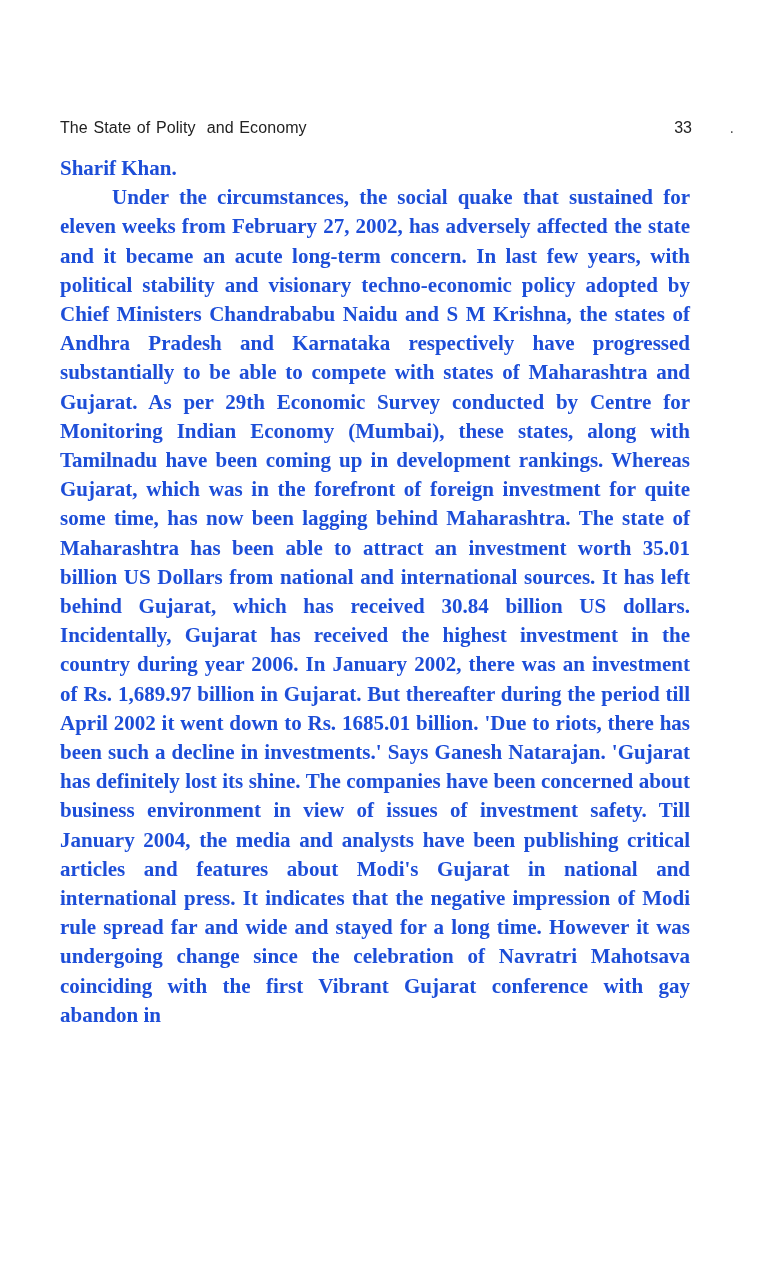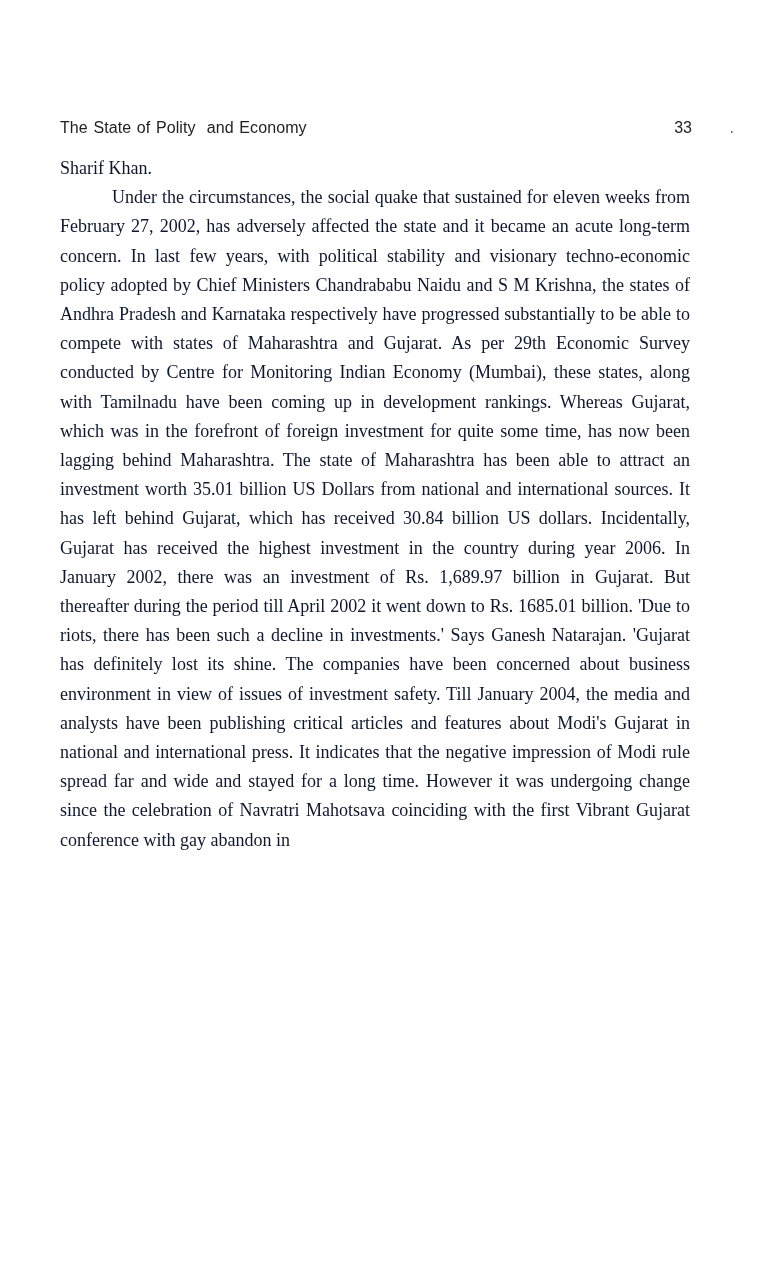--- a/index.html
+++ b/index.html
@@ -42,24 +42,25 @@
     }
     .running-head .dot {
       position: absolute;
       right: -44px;
       top: 2px;
       color: #555;
     }
     .body-text {
       margin-top: 11px;
       font-family: "Liberation Serif", serif;
-      font-size: 18px;
+      font-size: 21px;
       line-height: 29.2px;
       text-align: justify;
-      color: #0f172a;
+      color: #1d4ed8;
+      font-weight: bold;
     }
     .body-text p {
       margin: 0;
     }
     .body-text p.indent {
       text-indent: 52px;
     }
   </style>
 </head>
 <body>

